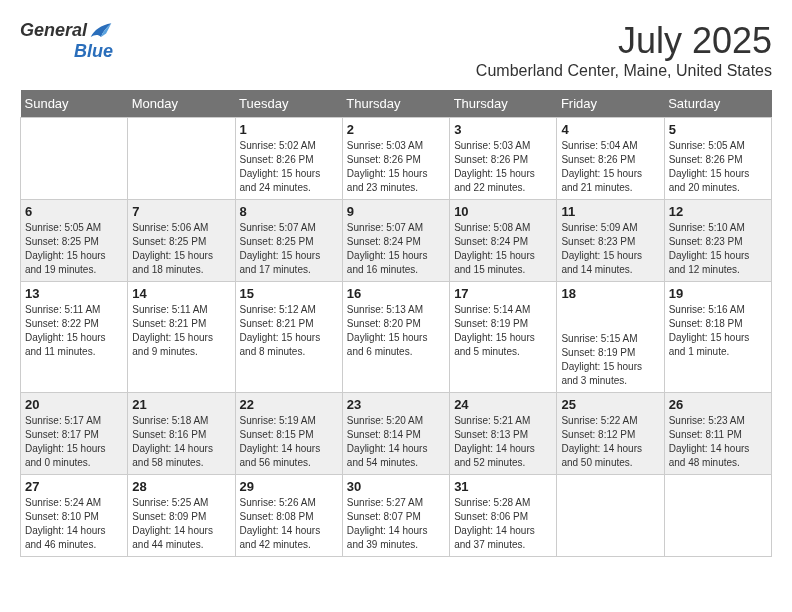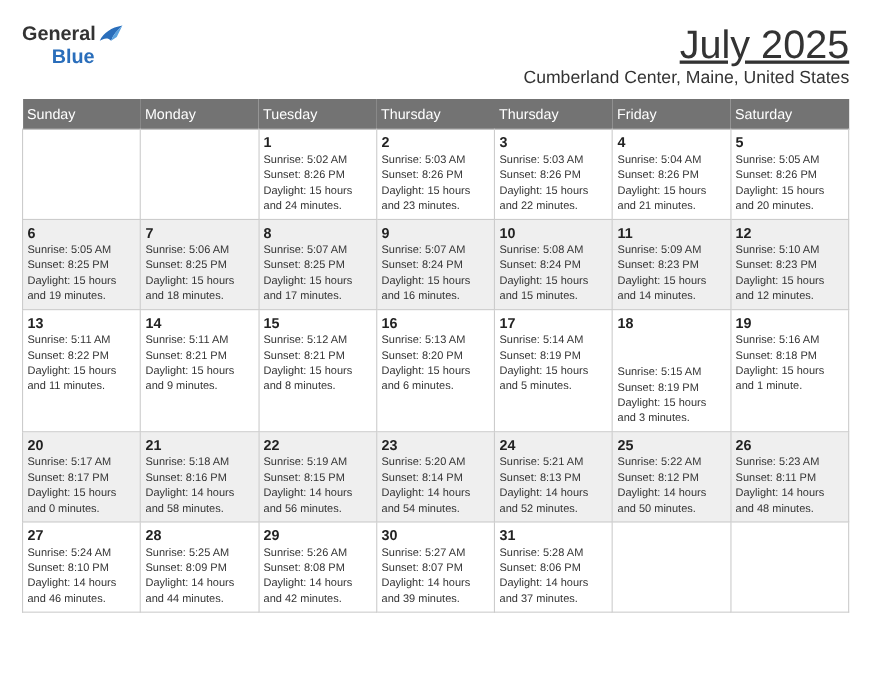--- a/index.html
+++ b/index.html
@@ -12,21 +12,22 @@
     }
     .header {
       display: flex;
       justify-content: space-between;
       align-items: flex-start;
       margin-bottom: 10px;
     }
     .logo {
       display: flex;
       flex-direction: column;
-      align-items: center;
+      align-items: flex-end;
+      font-style: italic;
     }
     .logo-text {
       display: flex;
       align-items: center;
     }
     .logo-general {
       font-size: 18px;
       font-weight: bold;
       color: #333;
     }
@@ -40,21 +41,20 @@
       height: 20px;
       margin-left: 2px;
     }
     .title-section {
       text-align: right;
     }
     .month-title {
       font-size: 36px;
       color: #333;
       font-weight: normal;
-      text-decoration: underline;
     }
     .location-title {
       font-size: 16px;
       color: #333;
     }
     .calendar {
       width: 100%;
       border-collapse: collapse;
       font-size: 11px;
     }

